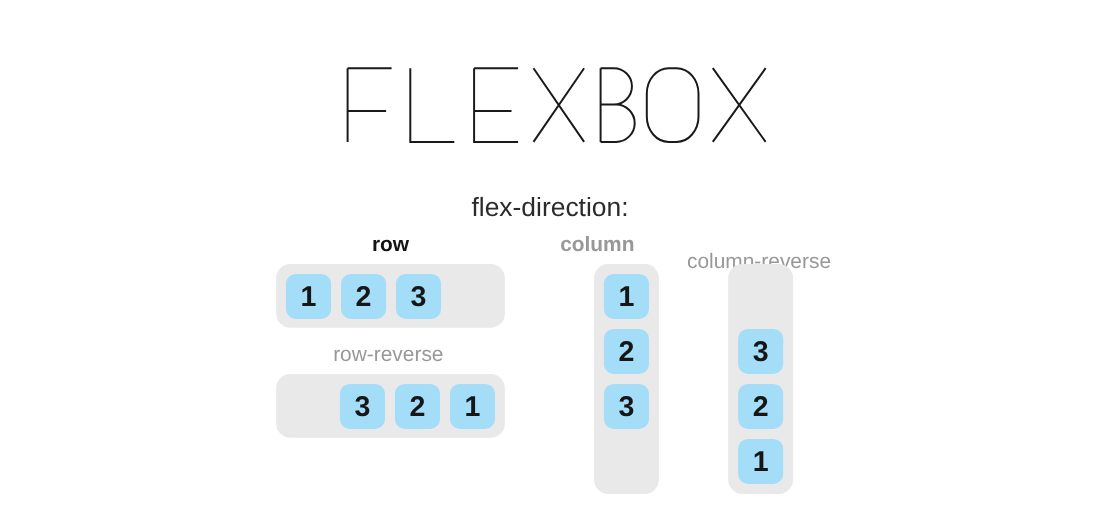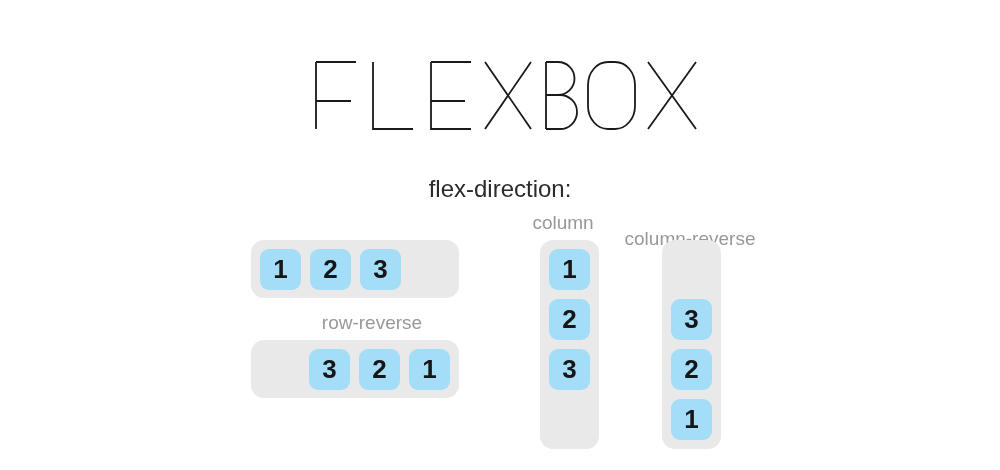--- a/index.html
+++ b/index.html
@@ -52,22 +52,22 @@
     text-align:center;
     font-size:19px;
     line-height:21px;
     color:var(--label-muted);
   }
   .demo-label.strong{
     color:var(--label-strong);
     font-weight:700;
   }
   .label-row{ left:251px; top:212px; width:208px; }
-  .label-row-reverse{ left:268px; top:312px; width:208px; }
-  .label-column{ left:508px; top:212px; width:110px; }
+  .label-row-reverse{ left:249px; top:312px; width:208px; }
+  .label-column{ left:488px; top:212px; width:110px;font-weight:bold; }
   .label-column-reverse{ left:614px; top:228px; width:152px; }
   .tray{
     position:absolute;
     background:var(--tray);
     border-radius:13px;
     display:flex;
     gap:9px;
   }
   .tray-row{
     left:251px; top:240px;
@@ -122,20 +122,21 @@
     <path d="M67,3 V70 H107"></path>
     <path d="M125,3 H165 M125,3 V70 H165 M125,42 H159"></path>
     <path d="M179,3 L225,70 M225,3 L179,70"></path>
     <path d="M240,3 V70 M240,3 H252 A16.5,16.5 0 0 1 252,36 H240 M240,36 H254 A17,17 0 0 1 254,70 H240"></path>
     <rect x="282" y="3" width="47" height="67" rx="20" ry="23"></rect>
     <path d="M342,3 L390,70 M390,3 L342,70"></path>
   </svg>
 
   <div class="subtitle">flex-direction:</div>
 
+  <div class="demo-label strong label-row">row</div>
   <div class="tray tray-row">
       <div class="item">1</div>
       <div class="item">2</div>
       <div class="item">3</div>
     </div>
 
   <div class="demo-label label-row-reverse">row-reverse</div>
   <div class="tray tray-row-reverse">
       <div class="item">1</div>
       <div class="item">2</div>

